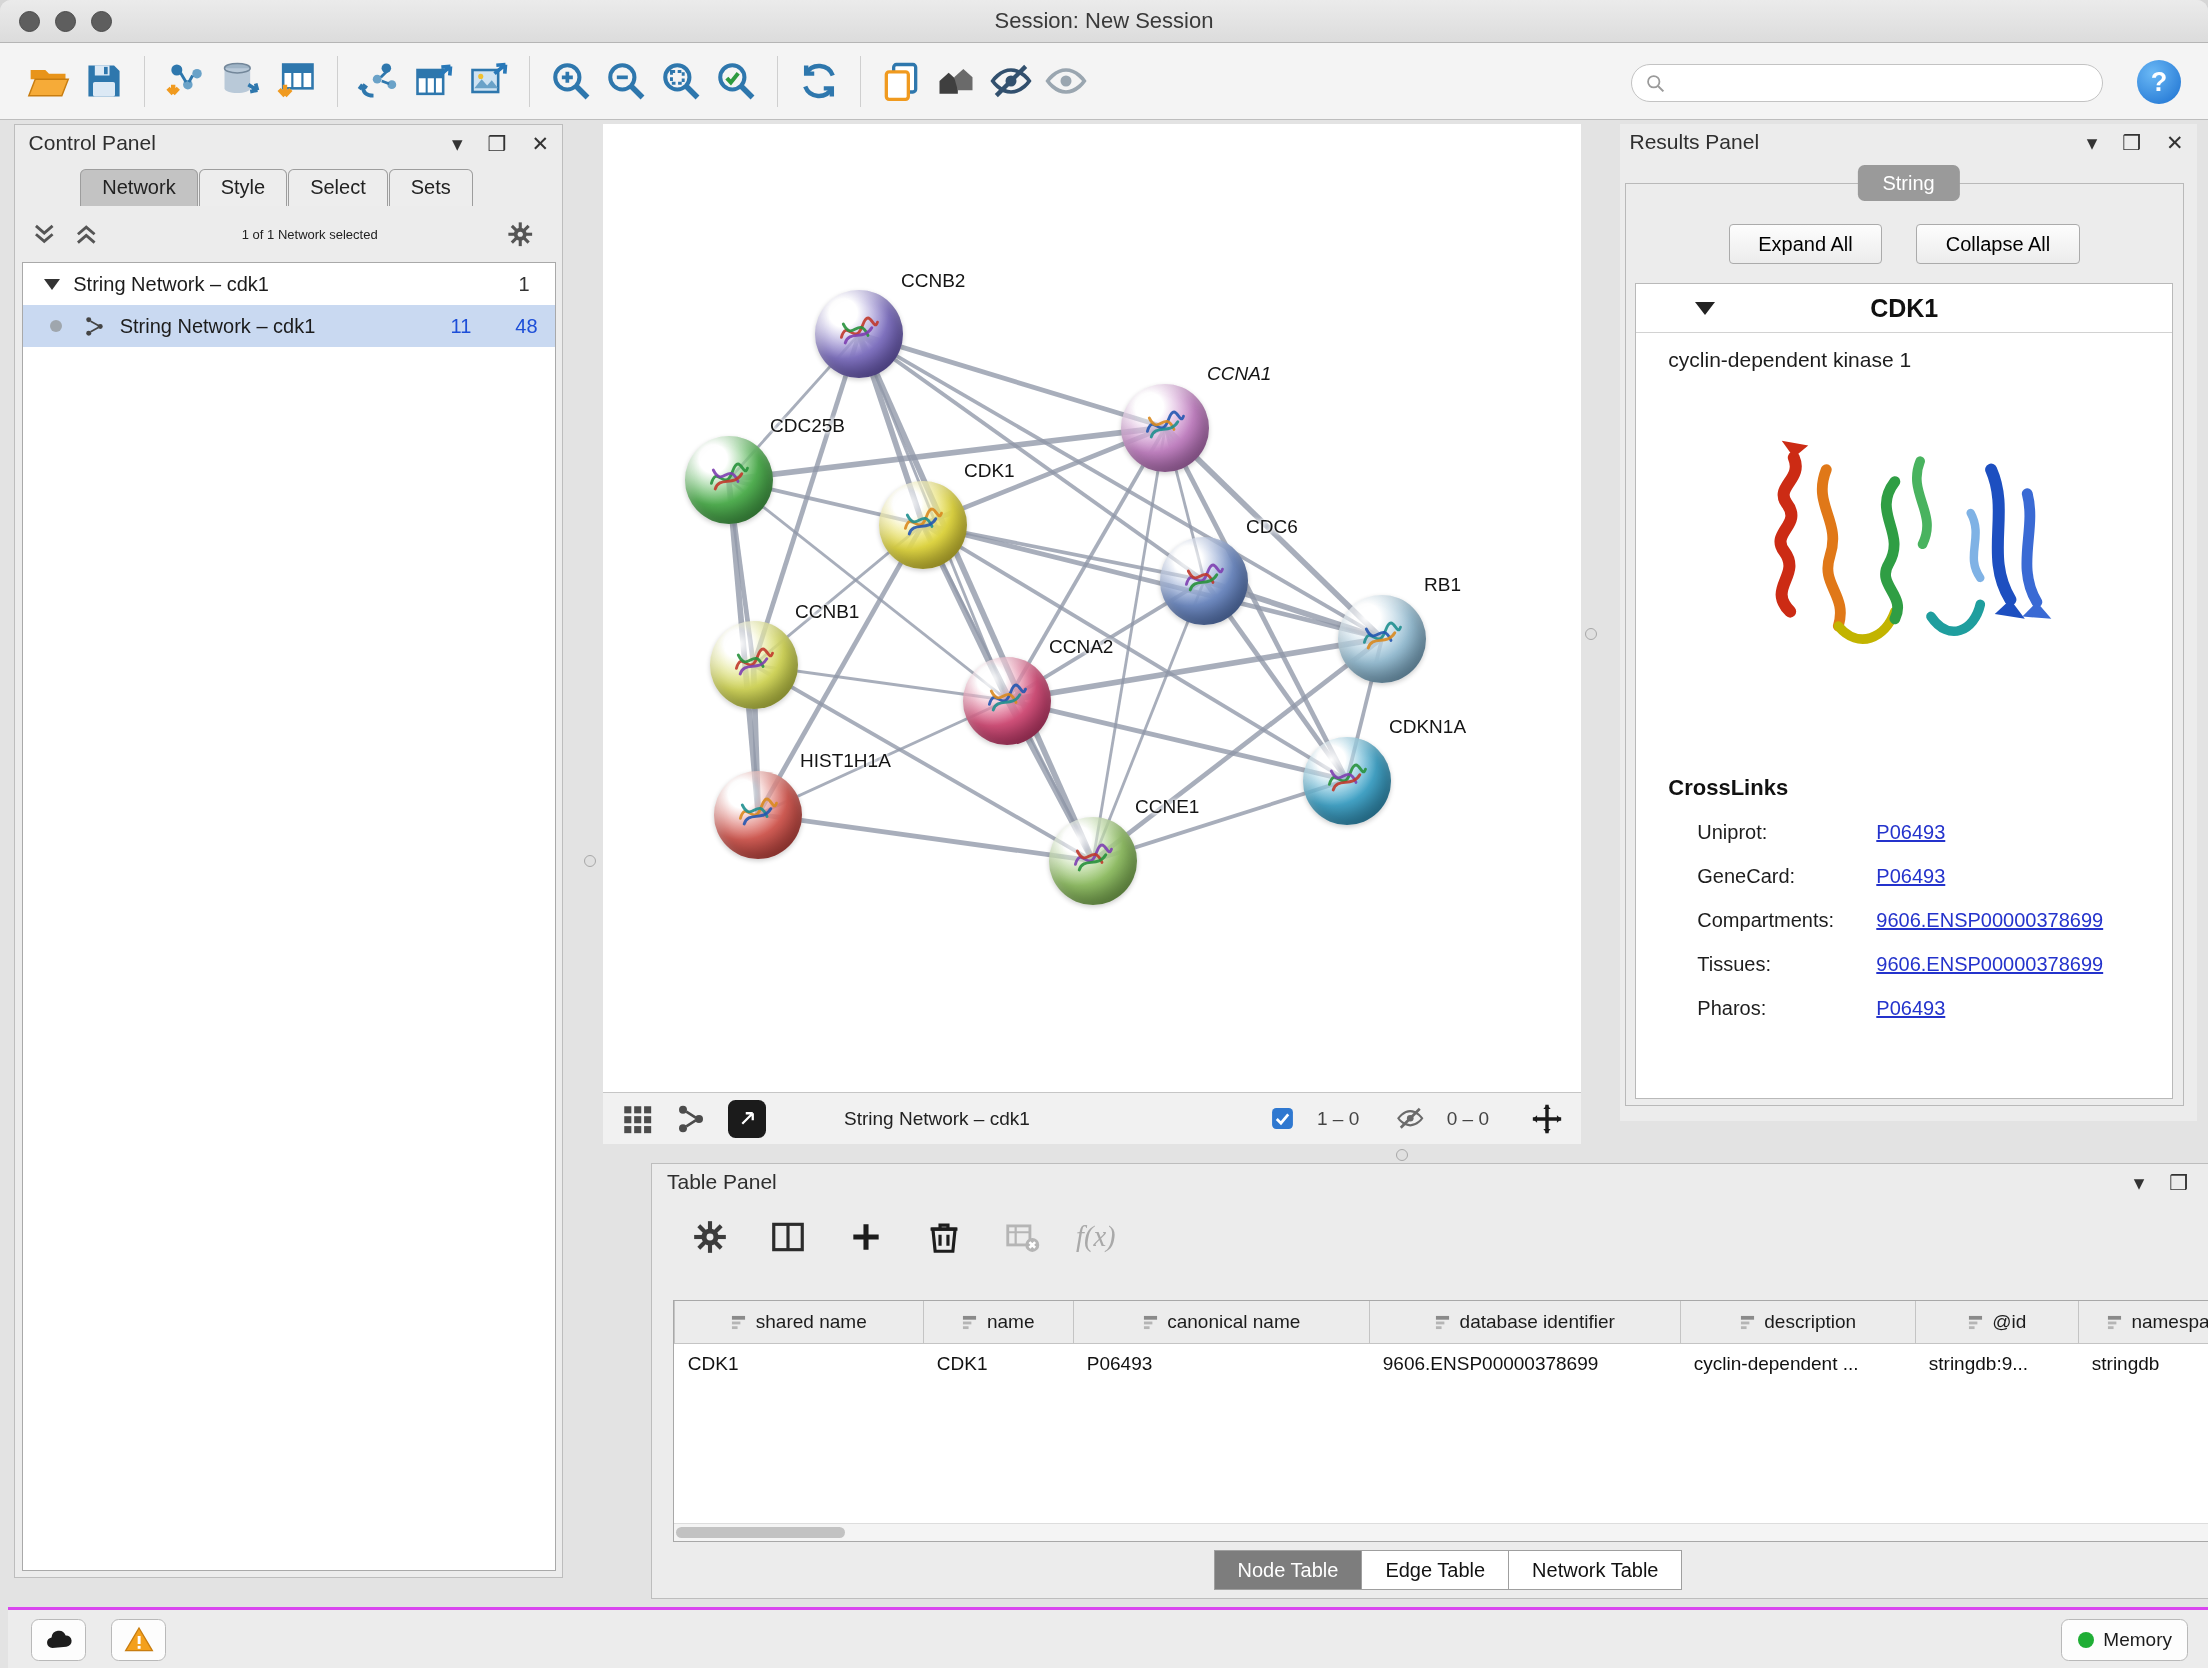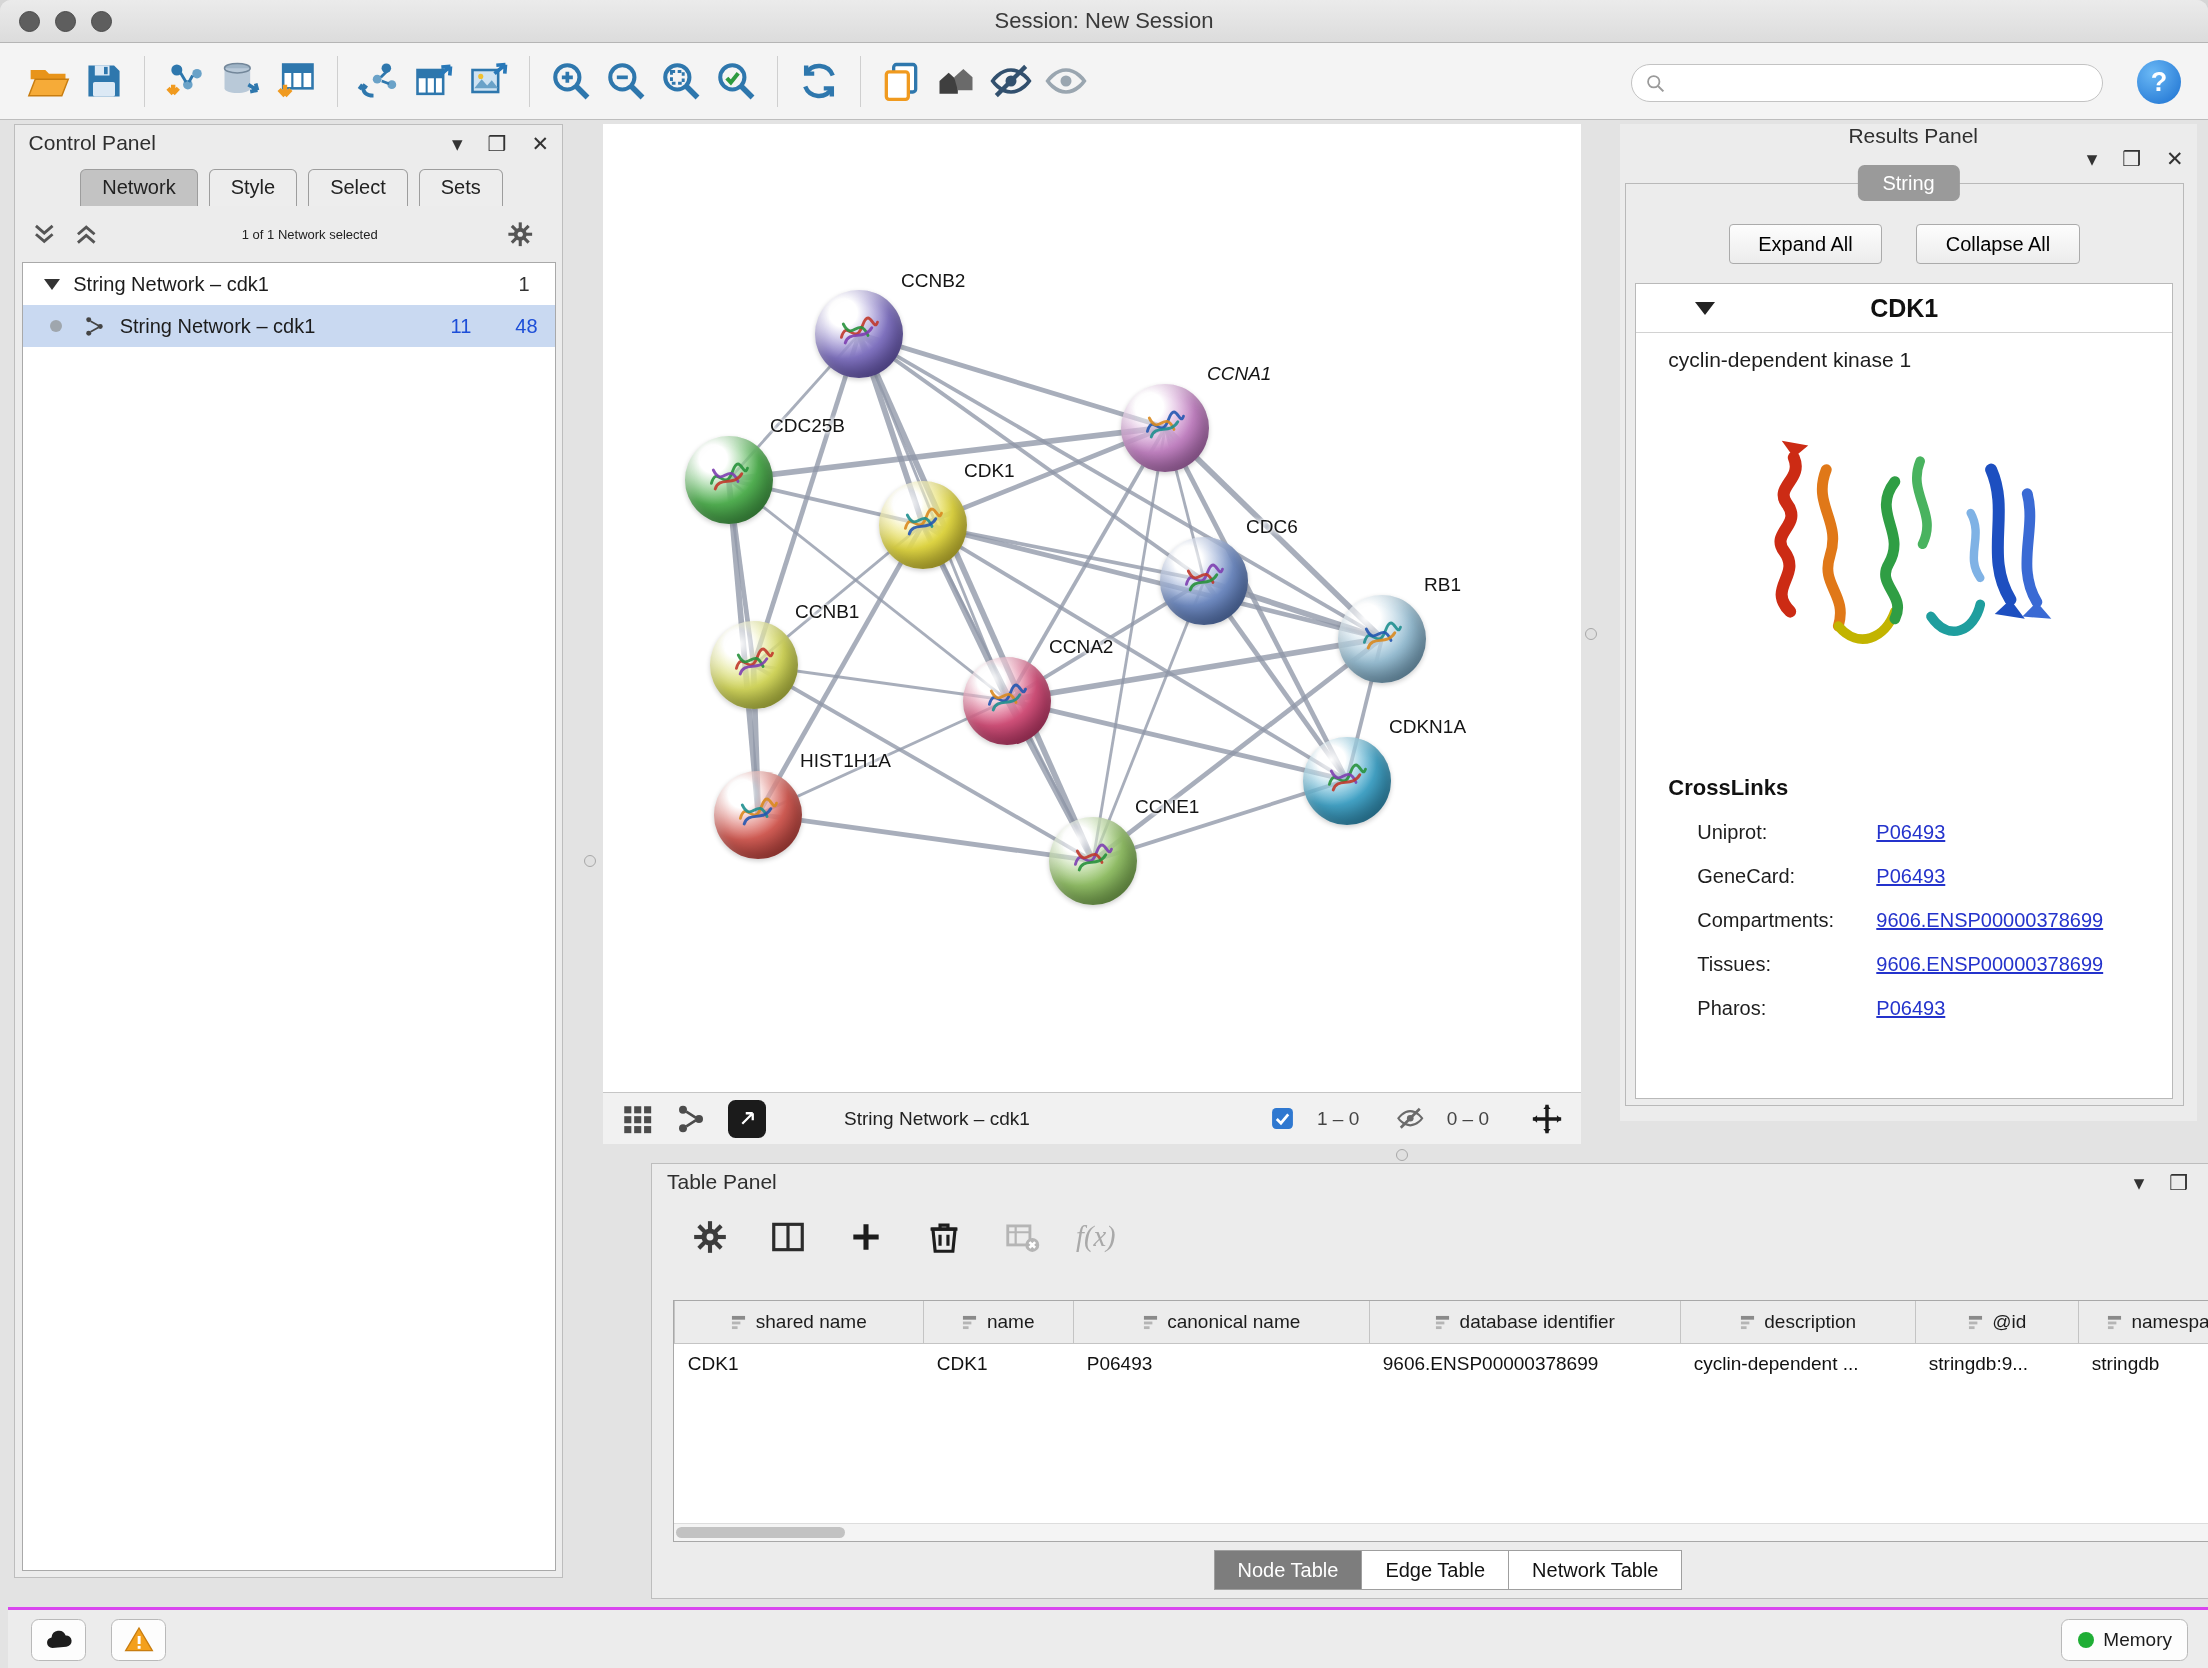--- a/index.html
+++ b/index.html
@@ -21,21 +21,21 @@
   .helpbtn{position:absolute;right:27px;top:17px;width:44px;height:44px;border-radius:50%;background:radial-gradient(circle at 35% 30%,#6ab8f5,#1a6fd0);color:#fff;font-size:27px;font-weight:bold;border:none;line-height:44px;text-align:center;cursor:pointer;padding:0;}
 
   
   .phead{display:flex;align-items:center;height:36px;font-size:21px;color:#2f2f2f;}
   .picons{margin-left:auto;display:flex;align-items:center;gap:25px;margin-right:13.3px;font-size:21px;color:#333;}
   .picons span{cursor:pointer;line-height:1;}
   .pic-x{font-weight:bold;}
 
   
   .control-panel{position:absolute;left:14.3px;top:124px;width:549px;height:1454px;background:#ececec;border:1px solid #bdbdbd;box-sizing:border-box;}
-  .ctl-tabs{display:flex;margin:7.6px 0 0 65px;gap:11px;}
+  .ctl-tabs{display:flex;margin:7.6px 0 0 65px;gap:1px;}
   .ctl-tabs .tab{padding:6.7px 21px;font-size:20px;border:1px solid #9d9d9d;border-bottom:none;border-radius:5.7px 5.7px 0 0;background:#ededed;color:#222;cursor:pointer;}
   .ctl-tabs .tab.active{background:#c3c3c3;}
   .chevrow{display:flex;align-items:center;height:46px;margin-top:5.7px;padding:0 15px;}
   .chevrow svg{width:28.5px;height:28.5px;margin-right:13.3px;cursor:pointer;}
   .sel-summary{flex:1;text-align:center;font-size:13px;color:#222;}
   .treebox{position:absolute;left:6.7px;right:6.7px;top:137px;bottom:5.7px;background:#fff;border:1px solid #a9a9a9;}
   .trow{display:flex;align-items:center;height:42px;font-size:20px;color:#1c1c1c;cursor:pointer;}
   .trow.selected{background:#c9d9f1;}
   .tri{width:0;height:0;border-left:8.6px solid transparent;border-right:8.6px solid transparent;border-top:11.4px solid #333;margin:0 13.3px 0 21px;}
   .tdot{width:12.4px;height:12.4px;border-radius:50%;background:#9fa6ad;margin:0 21px 0 27px;}
@@ -484,21 +484,21 @@
         </svg>
       <span>0 – 0</span>
       <svg width="34" height="34" viewBox="0 0 24 24" style="margin-left:19px">
           <path d="M12 2v20M2 12h20" stroke="#1b1b1b" stroke-width="2.4"></path>
           <path d="M12 2l-2.6 3h5.2zM12 22l-2.6-3h5.2zM2 12l3-2.6v5.2zM22 12l-3-2.6v5.2z" fill="#1b1b1b"></path>
         </svg>
     </div>
   </div>
 
   <div class="results-panel">
-    <div class="phead" style="padding-left:9.5px;flex-direction:column;">
+    <div class="phead" style="padding-left:9.5px;">
       <span>Results Panel</span>
       <div class="picons">
         <span>▾</span>
         <span>❒</span>
         <span class="pic-x">✕</span>
       </div>
     </div>
     <div class="rtab-badge">String</div>
     <div class="rbox">
       <div class="rbtns">

